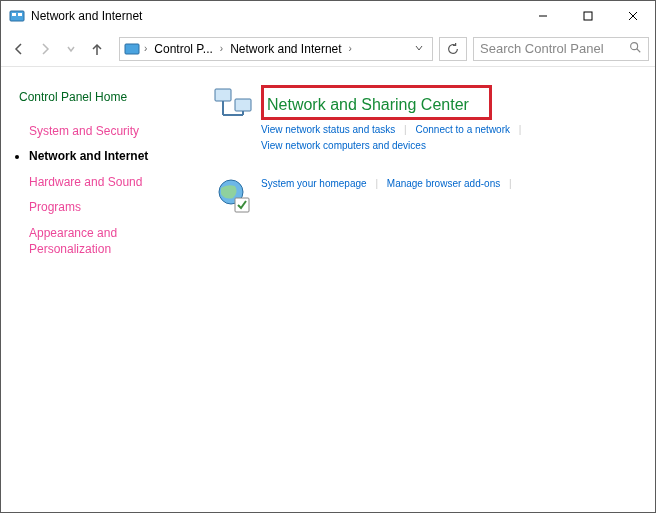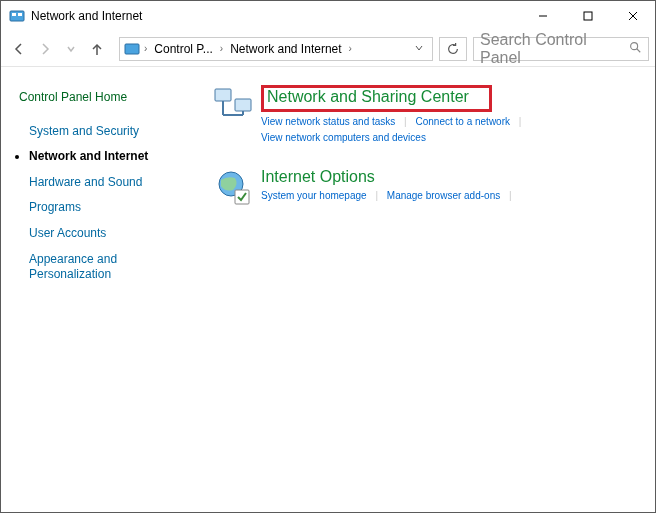--- a/index.html
+++ b/index.html
@@ -72,38 +72,38 @@
     border: 1px solid #ccc;
     display: flex; align-items: center; justify-content: center;
   }
   .searchbox {
     width: 176px; height: 24px;
     border: 1px solid #ccc;
     display: flex; align-items: center;
     padding: 0 6px;
     margin-left: 4px;
     color: #777;
-    font-size: 16px;
+    font-size: 13px;
     font-style: italic;
   }
   .searchbox .search-text { flex: 1; font-style: normal; color: #888; }
   .searchbox .mag { color: #888; }
   .body-area {
     flex: 1;
     display: flex;
     overflow: hidden;
     justify-content: center;
   }
   .sidebar {
     width: 200px;
     padding: 18px 10px 10px 18px;
   }
   .sidebar a {
     display: block;
-    color: #0369a1;
+    color: #ec4899;
     text-decoration: none;
     padding: 5px 0 5px 10px;
     font-size: 12px;
     line-height: 1.3;
   }
   .sidebar a.current {
     color: #000;
     font-weight: bold;
     position: relative;
   }
@@ -134,20 +134,21 @@
     flex-shrink: 0;
     margin-right: 8px;
   }
   .cat-body { flex: 1; }
   .cat-title {
     color: #158b36;
     font-size: 16px;
     text-decoration: none;
     display: inline-block;
     margin-bottom: 2px;
+    margin-top: 8px;
   }
   .cat-links {
     font-size: 10px;
     line-height: 1.6;
   }
   .cat-links a {
     color: #0066cc;
     text-decoration: none;
   }
   .link-sep {
@@ -252,21 +253,20 @@
     </div>
   </div>
 
   <div class="body-area">
     <div class="sidebar">
       <a href="#" class="home-link">Control Panel Home</a>
       <a href="#">System and Security</a>
       <a href="#" class="current">Network and Internet</a>
       <a href="#">Hardware and Sound</a>
       <a href="#">Programs</a>
-      <a href="#">User Accounts</a>
       <a href="#">Appearance and Personalization</a>
     </div>
 
     <div class="content">
 
       <div class="category">
         <div class="cat-icon">
           <svg viewBox="0 0 40 40">
             <rect x="2" y="4" width="16" height="12" rx="1" fill="#cfe6f7" stroke="#4a7aa5"></rect>
             <rect x="22" y="14" width="16" height="12" rx="1" fill="#cfe6f7" stroke="#4a7aa5"></rect>
@@ -292,21 +292,20 @@
       <div class="category">
         <div class="cat-icon">
           <svg viewBox="0 0 40 40">
             <circle cx="18" cy="16" r="12" fill="#6db7e8" stroke="#2b6ea3"></circle>
             <path d="M8 12 Q14 8 22 10 Q26 16 20 22 Q12 24 8 18 Z" fill="#8fd19e"></path>
             <rect x="22" y="22" width="14" height="14" rx="1" fill="#fff" stroke="#888"></rect>
             <polyline points="25,29 28,32 33,25" fill="none" stroke="#3a8b3a" stroke-width="2"></polyline>
           </svg>
         </div>
         <div class="cat-body">
-          <a href="#" class="cat-title">Internet Options</a>
           <div class="cat-links">
             <a href="#">System your homepage</a>
             <span class="link-sep">|</span>
             <a href="#">Manage browser add-ons</a>
             <span class="link-sep">|</span><br>
           </div>
         </div>
       </div>
 
     </div>

